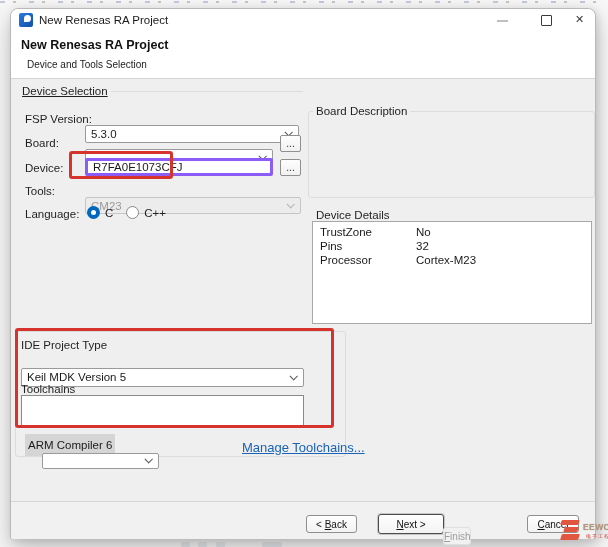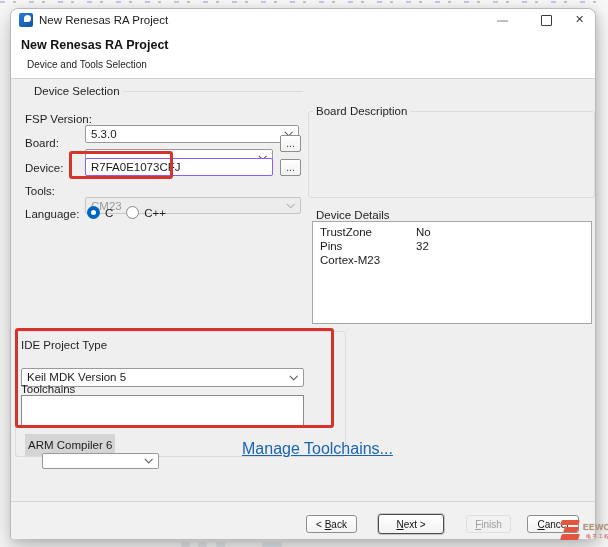--- a/index.html
+++ b/index.html
@@ -41,39 +41,39 @@
 
   .rowlabel { position:absolute; font-size:11.5px; color:#1f1f1f; white-space:nowrap; }
 
   .combo { position:absolute; background:#fff; border:1px solid #9a9a9a; border-radius:2px;
     font-size:11.5px; color:#1a1a1a; padding:2px 18px 0 5px; cursor:pointer; white-space:nowrap; overflow:hidden;margin-top:15px; }
   .combo .chev { position:absolute; right:7px; top:50%; margin-top:-4px; width:6px; height:6px;
     border-right:1.4px solid #5a5a5a; border-bottom:1.4px solid #5a5a5a; transform:rotate(45deg) translateY(-1px); }
   .combo.disabled { background:#ececec; border-color:#c6c6c6; color:#9a9a9a; cursor:default; }
   .combo.disabled .chev { border-color:#b5b5b5; }
 
-  .textinput { position:absolute; background:#fff; border:1px solid #8b5cf6; border-radius:2px;
+  .textinput { position:absolute; background:#fff; border:3px solid #8b5cf6; border-radius:2px;
     font-size:11.5px; color:#1a1a1a; padding:0 5px; }
 
   .dots { position:absolute; width:21px; height:17px; background:linear-gradient(#fefefe,#f1f1f1);
     border:1px solid #8f8f8f; border-radius:2px; font-size:10px; color:#333; line-height:12px; text-align:center; cursor:pointer; }
 
   .radiorow { position:absolute; display:flex; align-items:center; gap:5px; }
   .radio { width:13px; height:13px; border-radius:50%; background:#fff; border:1px solid #8a8a8a; cursor:pointer; }
   .radio.sel { border:4px solid #0067c0; }
   .radiolabel { font-size:11.5px; color:#1f1f1f; margin-right:8px; }
 
   .detailtable { position:absolute; background:#fff; border:1px solid #a8a8a8; font-size:11.5px; color:#1a1a1a; padding:3px 0; }
   .drow { display:flex; height:14px; line-height:14px; padding-left:7px; }
   .drow .c1 { width:96px; }
 
   .listbox { position:absolute; background:#fff; border:1px solid #8a8a8a; font-size:11.5px; color:#1a1a1a; padding:2px 3px; }
   .listbox .item { display:inline-block; background:#d5d5d5; padding:4px 3px; line-height:14px; cursor:pointer;margin-top:36px; }
 
-  .link { position:absolute; font-size:16px; color:var(--link-blue,#1a63b5); text-decoration:underline; cursor:pointer; white-space:nowrap;padding-left:33px; }
+  .link { position:absolute; font-size:13px; color:var(--link-blue,#1a63b5); text-decoration:underline; cursor:pointer; white-space:nowrap;padding-left:33px; }
 
   .annotation { position:absolute; border:3px solid var(--annotation-red,#d5332b); border-radius:3px; z-index:5; pointer-events:none; }
 
   
   .footer { position:absolute; left:0; top:492px; width:100%; height:38px; background:#f1f1f1;
     border-top:1px solid #d6d6d6; border-radius:0 0 2px 2px; }
   .btn { position:absolute; top:13px; height:18px; background:linear-gradient(#fefefe,#f3f3f3);
     border:1px solid #8f8f8f; border-radius:3px; font-size:10px; color:#111; cursor:pointer; padding:0; }
   .btn .accel { text-decoration:underline; }
   .btn.default { border:1.5px solid #4d4d4d; box-shadow:0 0 0 1px rgba(0,0,0,.18); top:12px; height:20px; }
@@ -111,21 +111,21 @@
       <button class="winbtn close"></button>
     </div>
 
     <div class="header">
       <div class="h1">New Renesas RA Project</div>
       <div class="h2">Device and Tools Selection</div>
     </div>
 
     <div class="bodyarea">
 
-      <div class="grouplabel" style="left:20px; top:6px;">Device Selection</div>
+      <div class="grouplabel" style="left:8px; top:6px;text-decoration:underline;">Device Selection</div>
       <div class="groupline" style="left:100px; top:12px; width:192px;"></div>
 
       <div class="rowlabel" style="left:14px; top:34px;">FSP Version:</div>
       <div class="combo" style="left:74px; top:31px; width:214px; height:18px;">
         <span>5.3.0</span>
         <span class="chev"></span>
       </div>
 
       <div class="rowlabel" style="left:14px; top:58px;">Board:</div>
       <div class="combo" style="left:74px; top:55px; width:188px; height:18px;">
@@ -159,20 +159,21 @@
       <div class="detailtable" style="left:301px; top:142px; width:280px; height:103px;">
         <div class="drow">
           <span class="c1">TrustZone</span>
           <span>No</span>
         </div>
         <div class="drow">
           <span class="c1">Pins</span>
           <span>32</span>
         </div>
         <div class="drow">
+          <span class="c1">Processor</span>
           <span>Cortex-M23</span>
         </div>
       </div>
 
       <div class="groupbox" style="left:4px; top:252px; width:331px; height:126px;"></div>
 
       <div class="rowlabel" style="left:10px; top:260px;">IDE Project Type</div>
       <div class="combo" style="left:10px; top:274px; width:283px; height:19px;">
         <span>Keil MDK Version 5</span>
         <span class="chev"></span>
@@ -192,21 +193,21 @@
       <div class="link" style="left:198px; top:361px;">Manage Toolchains...</div>
     </div>
 
     <div class="footer">
       <button class="btn" style="left:295px; width:51px;">
         <span>&lt; </span><span class="accel">B</span><span>ack</span>
       </button>
       <button class="btn default" style="left:367px; width:66px;">
         <span></span><span class="accel">N</span><span>ext &gt;</span>
       </button>
-      <button class="btn disabled" style="left:455px; width:45px;">
+      <button class="btn disabled" style="left:432px; width:28px;margin-top:12px;">
         <span></span><span class="accel">F</span><span>inish</span>
       </button>
       <button class="btn" style="left:516px; width:52px;">
         <span></span><span class="accel">C</span><span>ancel</span>
       </button>
     </div>
   </div>
 
   <div class="watermark">
     <div class="wm-logo">

